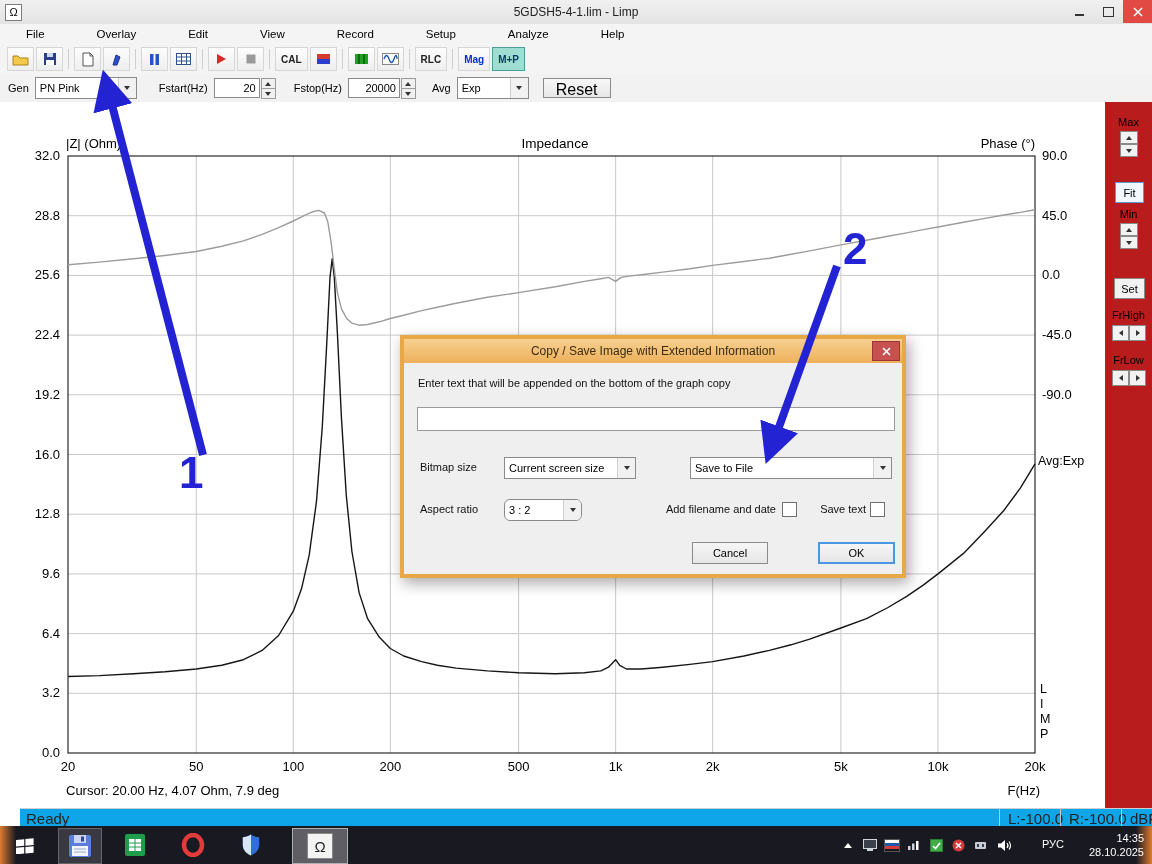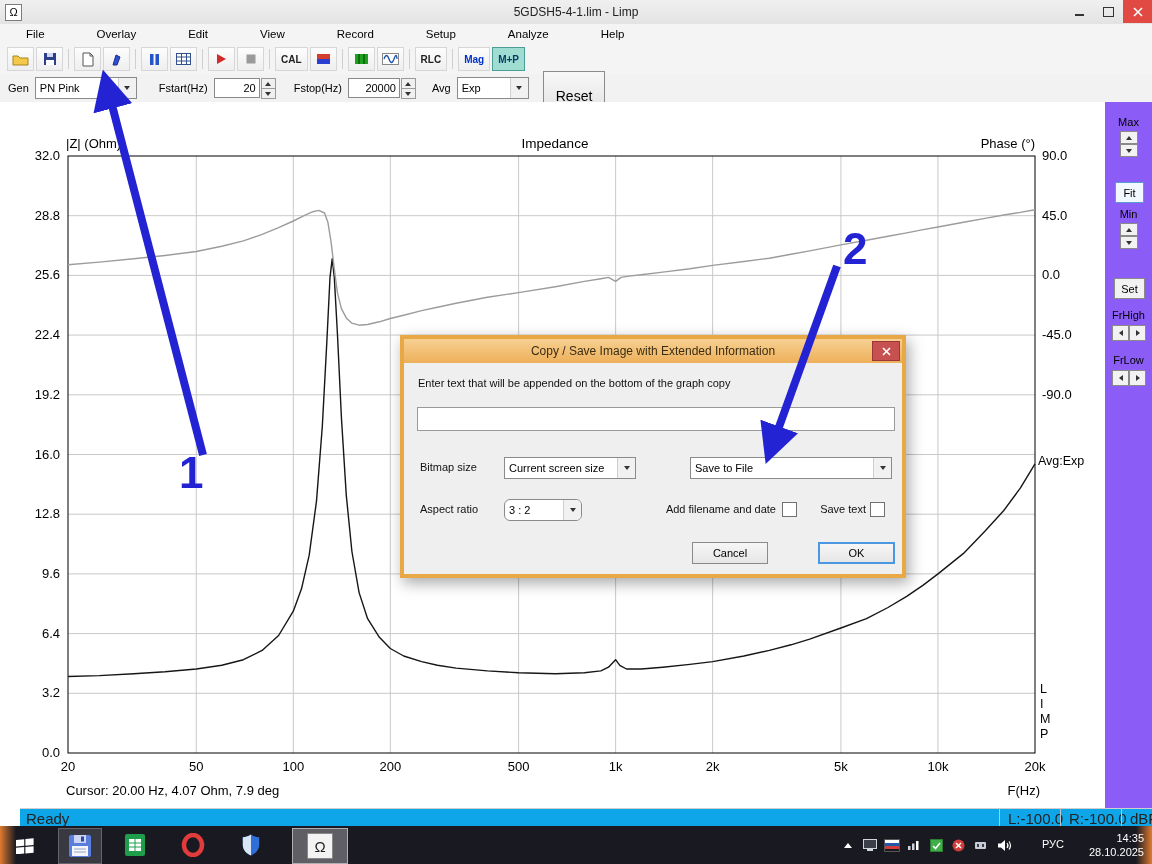--- a/index.html
+++ b/index.html
@@ -46,28 +46,28 @@
   .tu{border-left:3.5px solid transparent;border-right:3.5px solid transparent;border-bottom:4px solid #333;}
   .tl{border-top:3.5px solid transparent;border-bottom:3.5px solid transparent;border-right:4px solid #333;}
   .tr{border-top:3.5px solid transparent;border-bottom:3.5px solid transparent;border-left:4px solid #333;}
   .spinedit{display:flex;align-items:center;}
   .numin{height:18px;border:1px solid #8a8a8a;font-size:11px;text-align:right;padding:0 3px;
          font-family:"Liberation Sans",sans-serif;}
   .spincol{display:flex;flex-direction:column;margin-left:1px;}
   .spinbtn{width:13px;height:9px;border:1px solid #9a9a9a;background:#f0f0f0;display:flex;
            align-items:center;justify-content:center;margin-bottom:-1px;}
   .pushbtn{height:20px;border:1px solid #8a8a8a;background:linear-gradient(#f8f8f8,#e7e7e7);
-           font-size:14px;padding:16px 12px;font-family:"Liberation Sans",sans-serif;}
+           font-size:16px;padding:2px 12px;font-family:"Liberation Sans",sans-serif;}
 
   
   .content{left:0;top:102px;width:1152px;height:706px;background:#fff;}
   #chart-svg{position:absolute;left:0;top:0;}
   #chart-svg text{font-family:"Liberation Sans",sans-serif;font-size:13px;fill:#000;}
   .ct{position:absolute;font-size:13px;}
-  .right-panel{position:absolute;left:1105px;top:0;width:47px;height:706px;background:#8b5cf6;font-size:11px;}
+  .right-panel{position:absolute;left:1105px;top:0;width:47px;height:706px;background:#b91c1c;font-size:11px;}
   .rp-lbl{position:absolute;width:47px;text-align:center;}
   .rp-btn{position:absolute;border:1px solid #8a8a8a;background:#f2f2f2;display:flex;align-items:center;
           justify-content:center;font-size:11px;font-family:"Liberation Sans",sans-serif;padding:0;}
   .rp-spin{width:16px;height:11px;left:15px;}
   .fitblue{border:1px solid #5a9bd5;background:#f2f8ff;}
 
   
   .statusbar{left:0;top:808px;width:1152px;height:18px;background:#0ea5e9;border-top:1px solid #cfcfcf;
              font-size:15px;display:flex;align-items:center;color:#222;margin-left:20px;}
   .sb-left{padding-left:6px;flex:1;}

